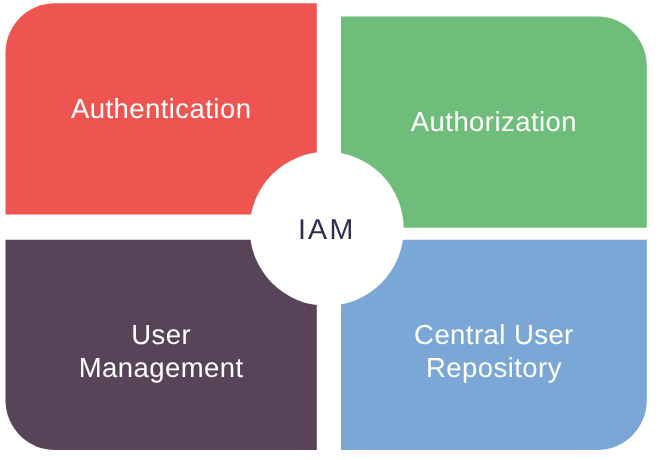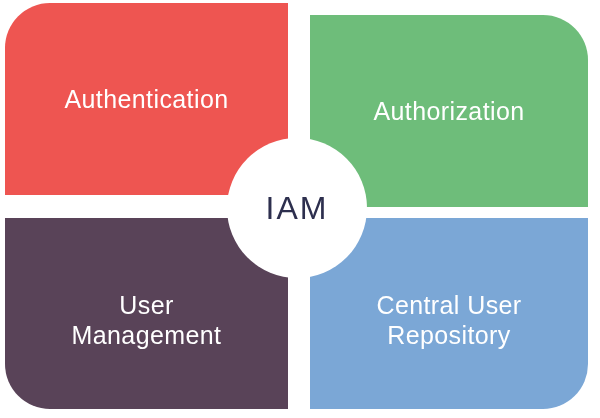--- a/index.html
+++ b/index.html
@@ -65,21 +65,21 @@
     width: 140px; height: 140px;
     background: #ffffff;
     border-radius: 50%;
     display: flex;
     align-items: center;
     justify-content: center;
     z-index: 2;
   }
   .center-label {
     color: #2d2f4e;
-    font-size: 32px;
+    font-size: 26px;
     font-weight: 400;
     letter-spacing: 2px;
   }
 </style>
 </head>
 <body>
 
 <div class="diagram">
 
   <div class="quadrant q-tl">

